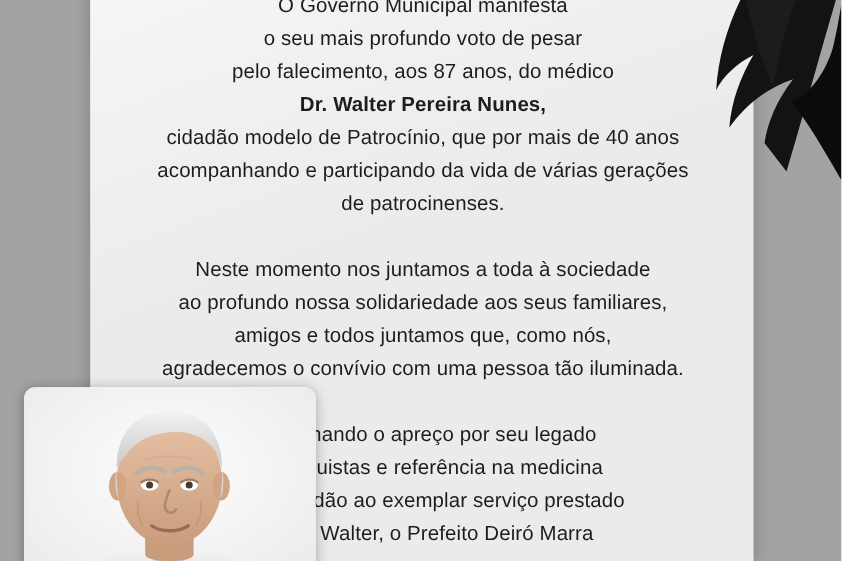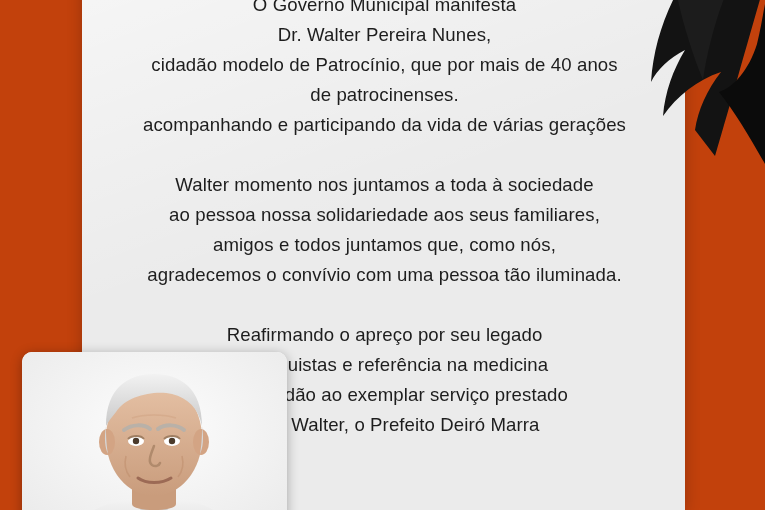--- a/index.html
+++ b/index.html
@@ -16,21 +16,21 @@
     position: relative;
   }
 
   
   #memorial-card {
     position: absolute;
     left: 0;
     top: 0;
     width: 765px;
     height: 510px;
-    background: #c2410c;
+    background: #a3a3a3;
   }
 
   
   #notice-panel {
     position: absolute;
     left: 82px;
     top: -26px;
     width: 603px;
     height: 536px;
     background: #ebebeb;
@@ -63,21 +63,21 @@
 
   #notice-text p {
     margin: 0;
   }
 
   .para-gap {
     height: 30px;
   }
 
   .deceased-name {
-    font-weight: normal;
+    font-weight: bold;
   }
 
   
   #mourning-ribbon {
     position: absolute;
     right: 0;
     top: -4px;
     width: 200px;
     height: 170px;
     pointer-events: none;
@@ -115,31 +115,33 @@
 
   <svg id="mourning-ribbon" viewBox="0 0 200 170" xmlns="http://www.w3.org/2000/svg">
     <path d="M196,0 L110,0 C96,28 88,56 86,86 C92,74 104,62 120,54 C108,74 100,96 98,120 C112,100 132,84 156,76 C142,94 133,114 130,134 L150,160 C162,120 178,62 196,0 Z" fill="#131313"></path>
     <path d="M200,8 L200,168 C184,140 170,116 154,96 C168,92 184,74 192,48 C196,32 198,18 200,8 Z" fill="#0b0b0b"></path>
     <path d="M112,0 L160,0 C150,26 142,56 138,84 C128,60 118,28 112,0 Z" fill="#1c1c1c"></path>
   </svg>
 
   <div id="notice-text">
 
     <p>O Governo Municipal manifesta</p>
+    <p>o seu mais profundo voto de pesar</p>
+    <p>pelo falecimento, aos 87 anos, do médico</p>
 
     <p class="deceased-name">Dr. Walter Pereira Nunes,</p>
 
     <p>cidadão modelo de Patrocínio, que por mais de 40 anos</p>
+    <p>acompanhando e participando da vida de várias gerações</p>
     <p>de patrocinenses.</p>
-    <p>acompanhando e participando da vida de várias gerações</p>
 
     <div class="para-gap"></div>
 
-    <p>Walter momento nos juntamos a toda à sociedade</p>
-    <p>ao pessoa nossa solidariedade aos seus familiares,</p>
+    <p>Neste momento nos juntamos a toda à sociedade</p>
+    <p>ao profundo nossa solidariedade aos seus familiares,</p>
     <p>amigos e todos juntamos que, como nós,</p>
     <p>agradecemos o convívio com uma pessoa tão iluminada.</p>
 
     <div class="para-gap"></div>
 
     <p>Reafirmando o apreço por seu legado</p>
     <p>de conquistas e referência na medicina</p>
     <p>e em gratidão ao exemplar serviço prestado</p>
     <p>por Dr. Walter, o Prefeito Deiró Marra</p>
 

